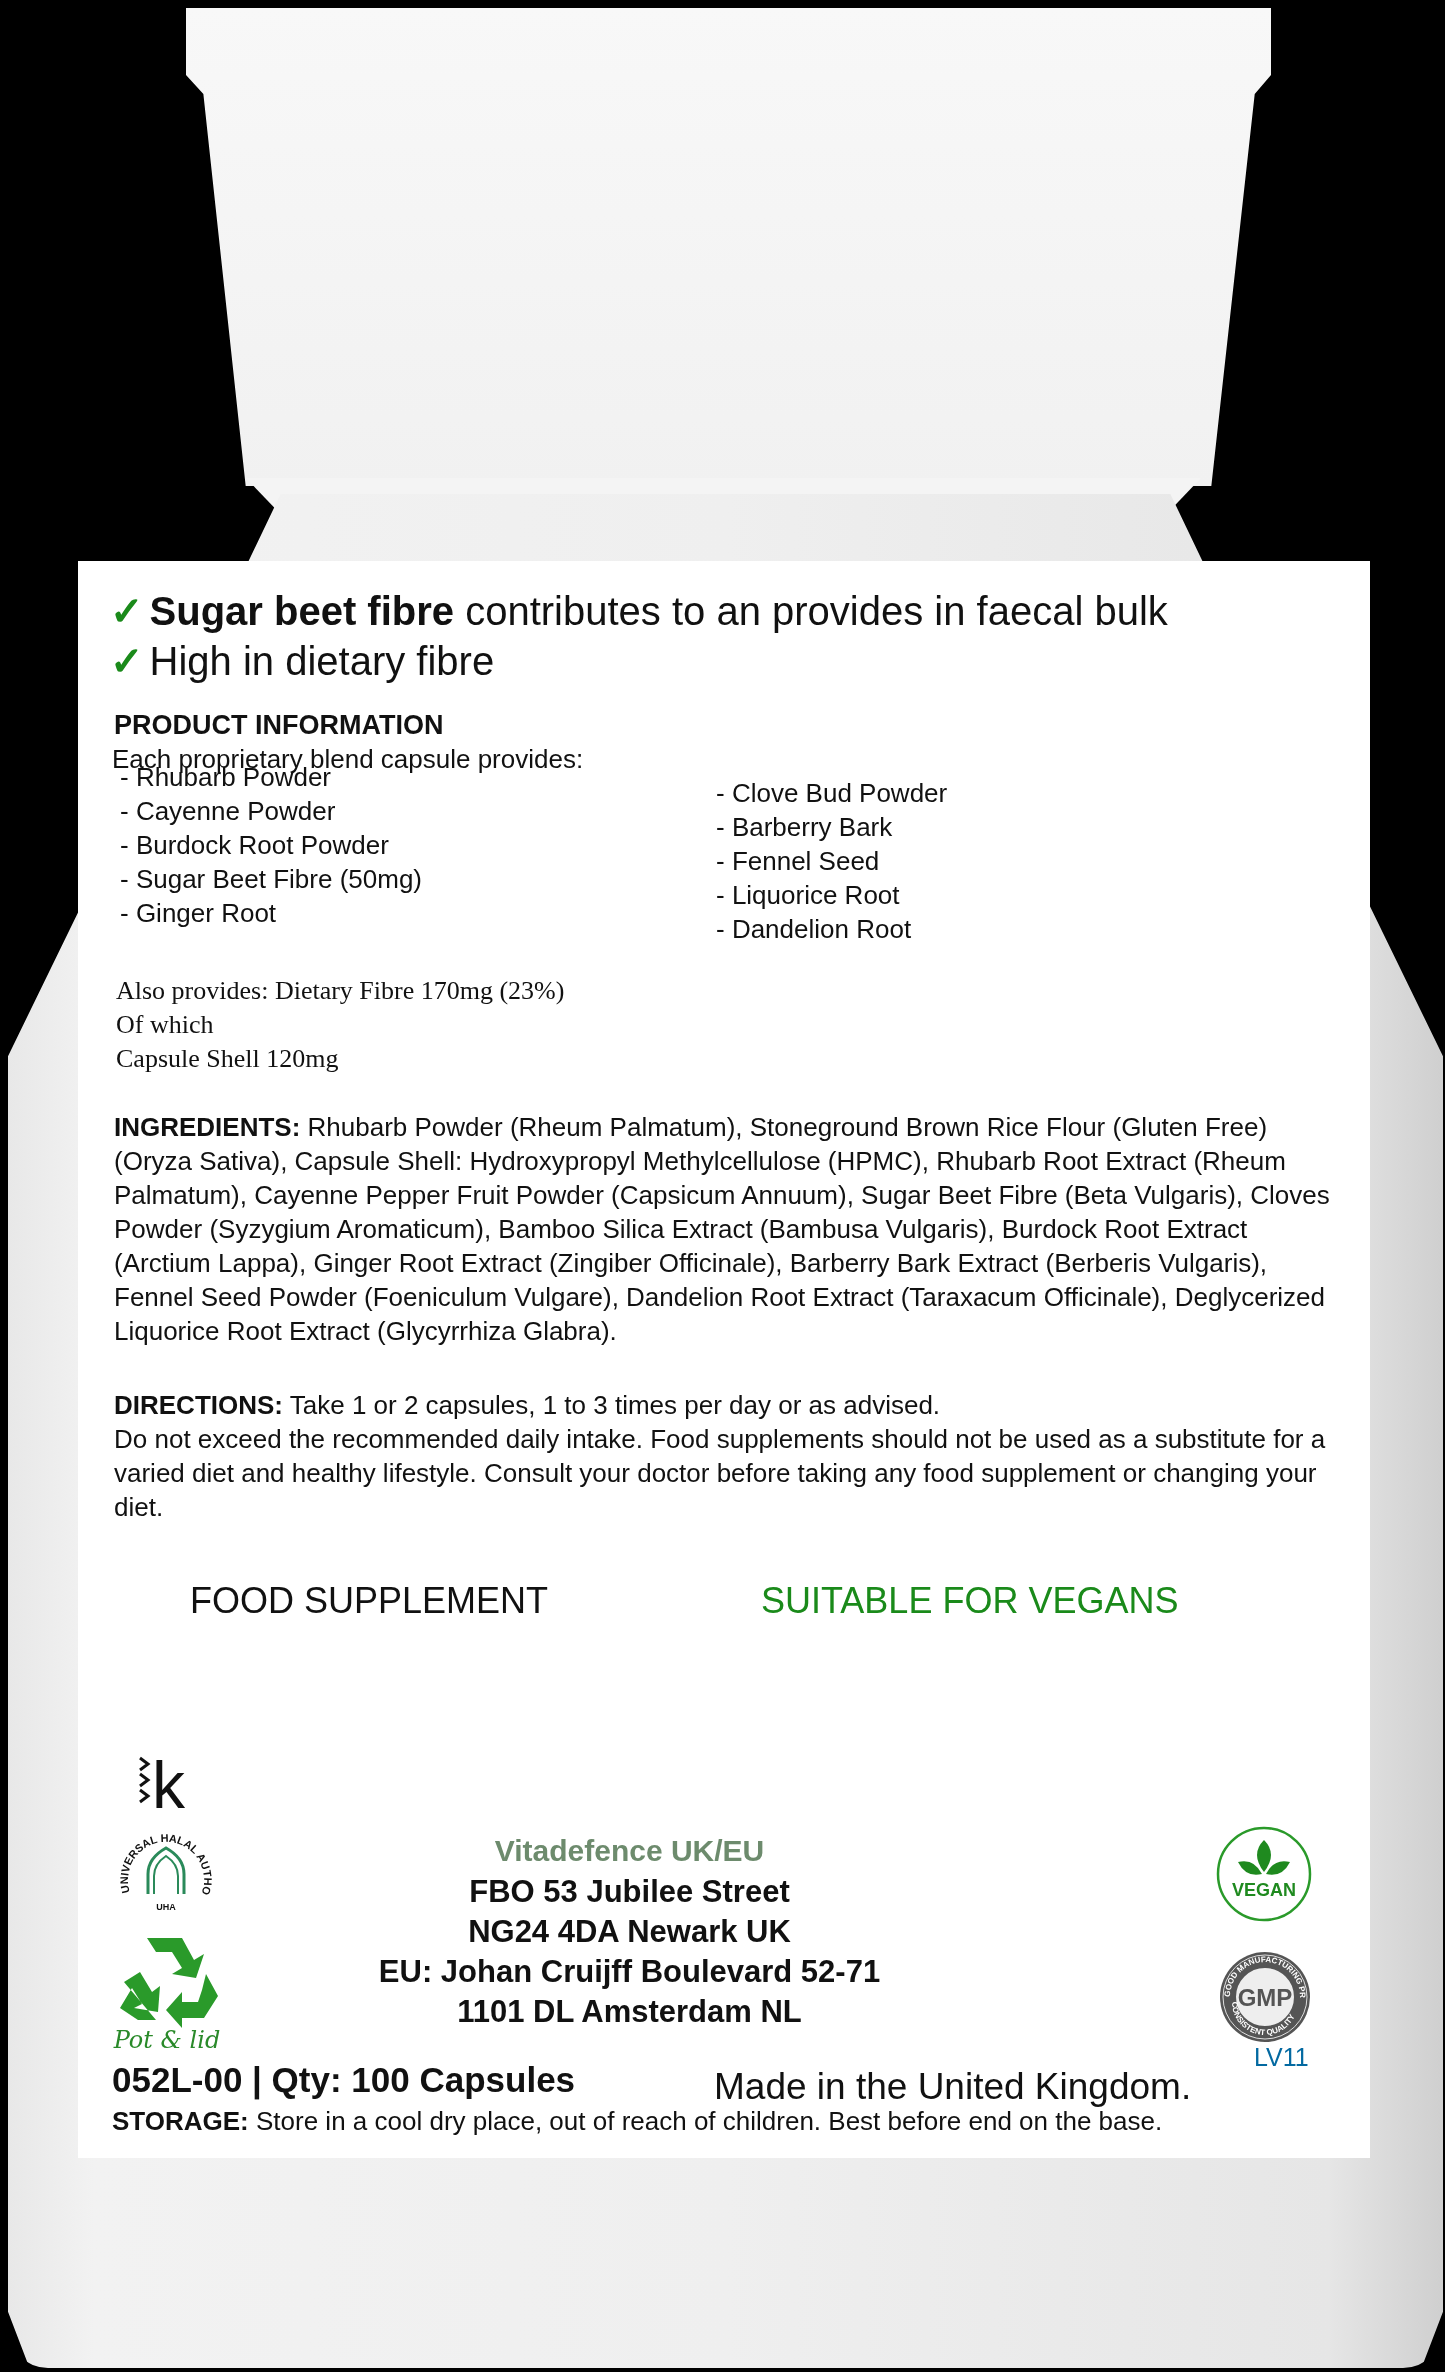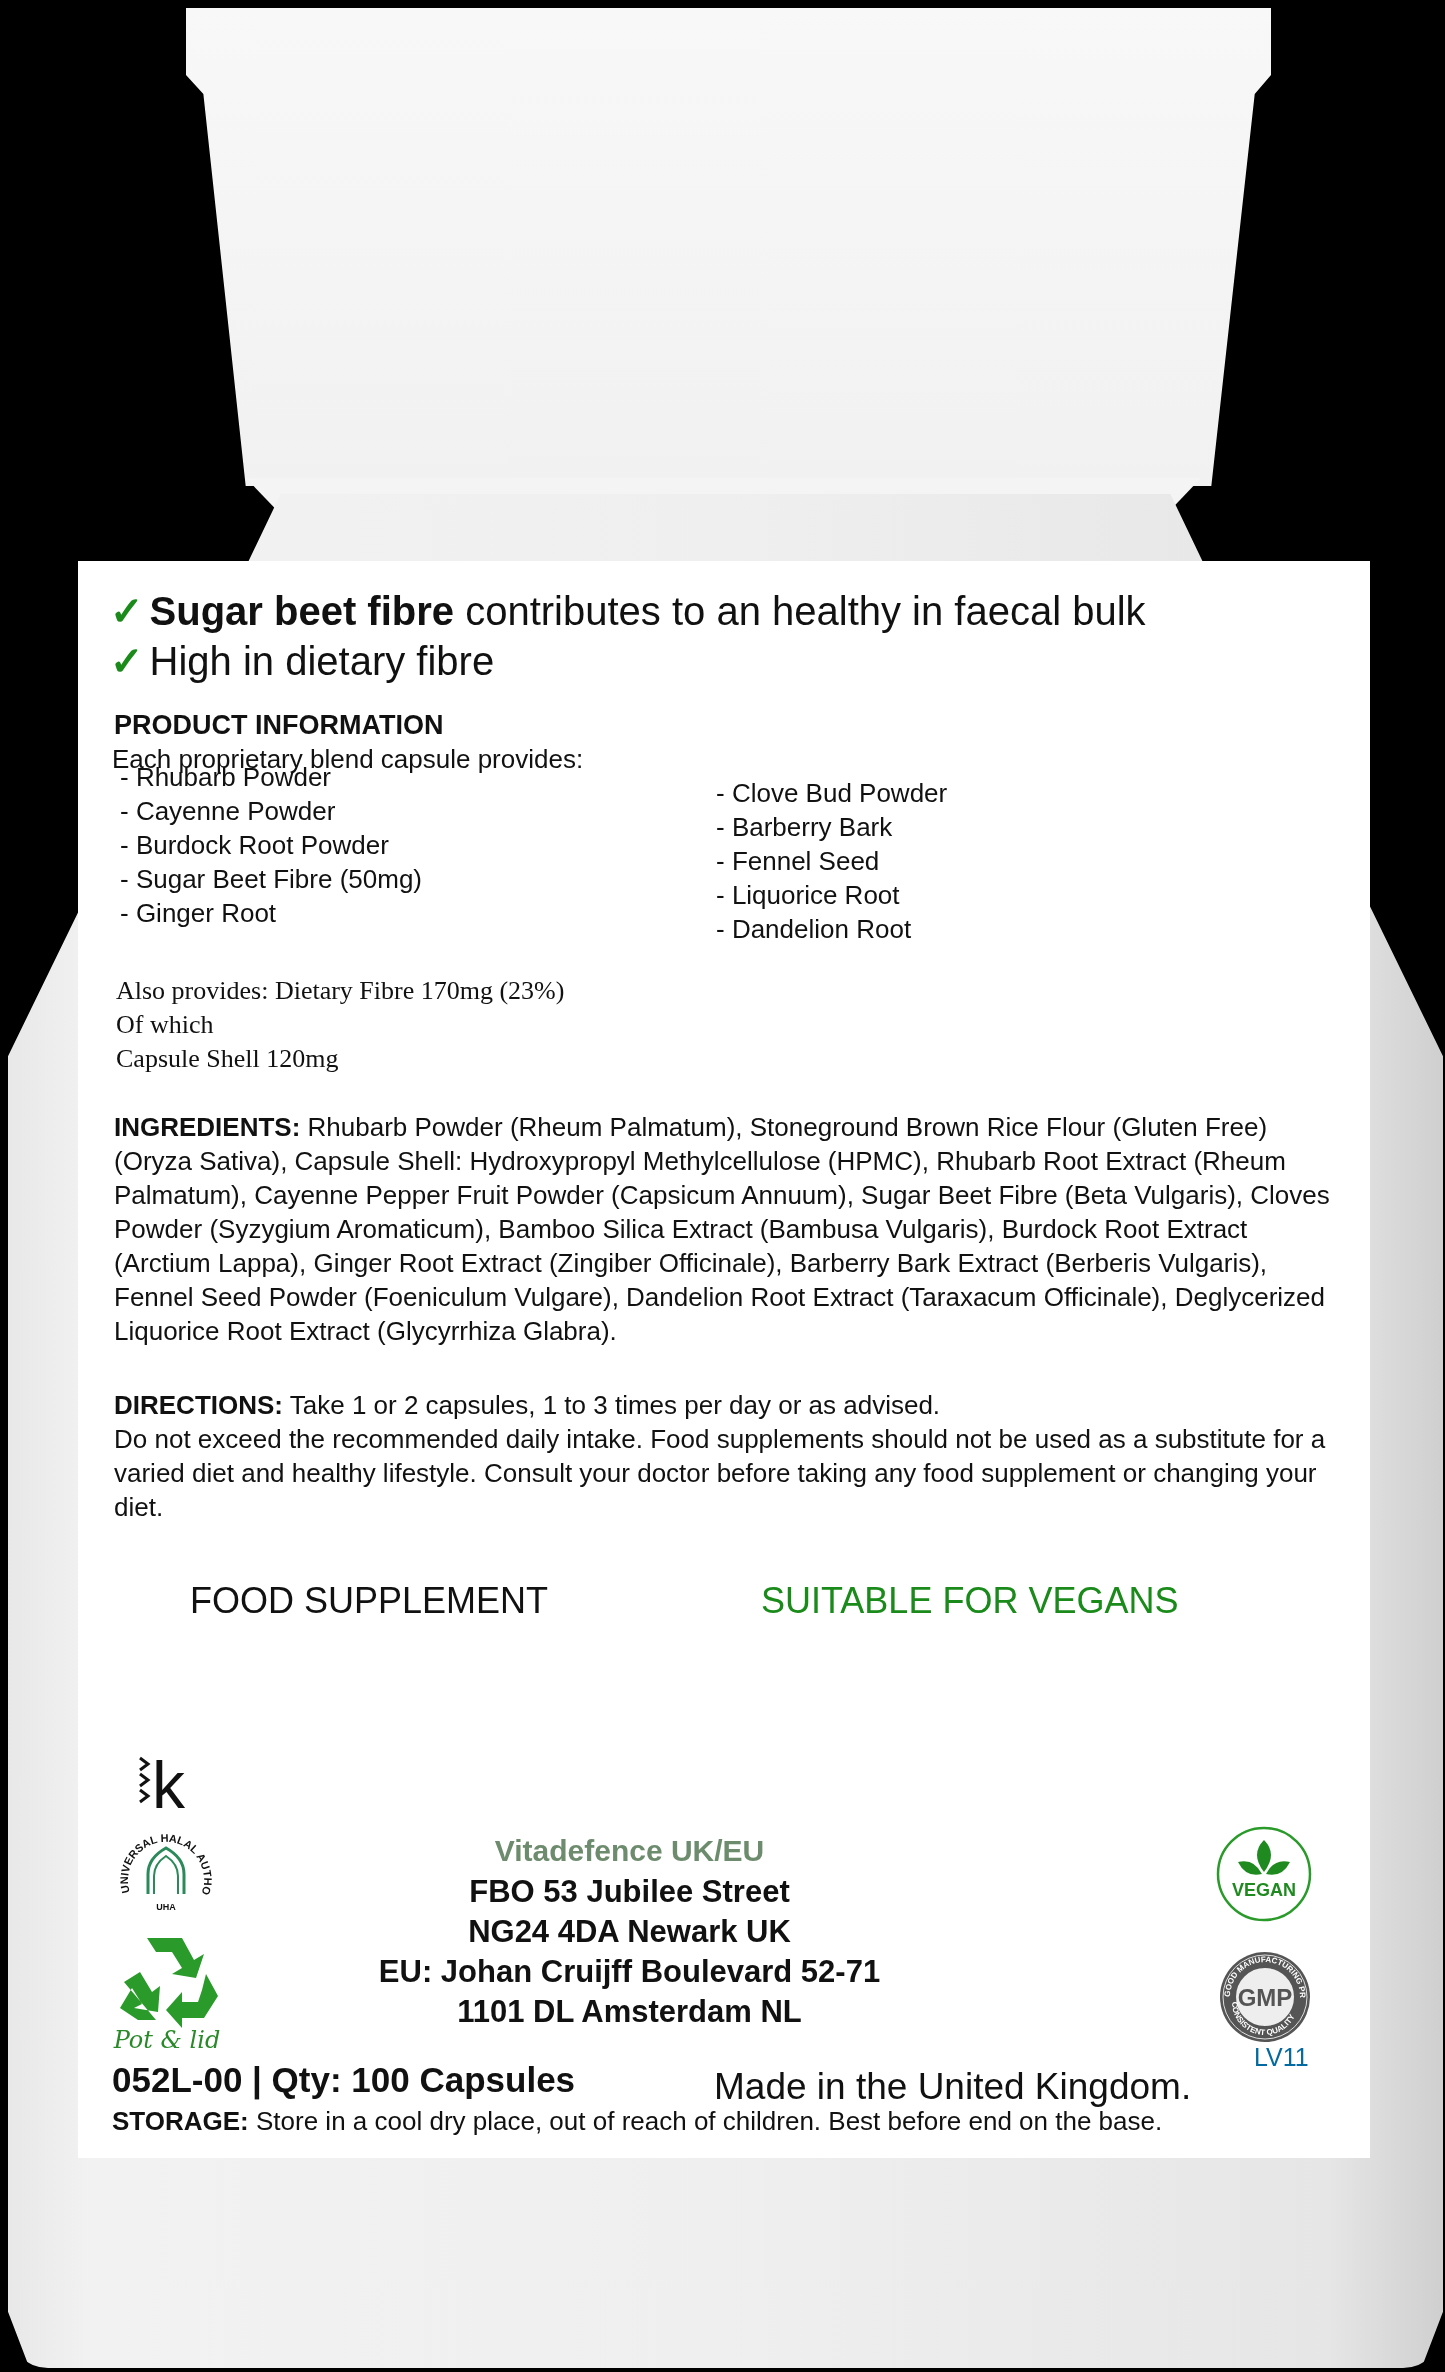--- a/index.html
+++ b/index.html
@@ -27,21 +27,21 @@
 </head>
 <body>
 
 <div class="cap"></div>
 <div class="cap-rim"></div>
 <div class="body"></div>
 
 <div class="label"></div>
 
 <div class="t benefit" style="top:588px;">
-  <span class="check">✓</span><span class="b">Sugar beet fibre</span><span> contributes to an healthy in faecal bulk</span>
+  <span class="check">✓</span><span class="b">Sugar beet fibre</span><span> contributes to an provides in faecal bulk</span>
 </div>
 <div class="t benefit" style="top:638px;">
   <span class="check">✓</span><span>High in dietary fibre</span>
 </div>
 
 <div class="t sm b" style="left:114px;top:708px;font-size:27px;">PRODUCT INFORMATION</div>
 <div class="t sm" style="left:112px;top:742px;">Each proprietary blend capsule provides:</div>
 <div class="t sm" style="left:112px;top:760px;margin-left:8px;">
   <div>- Rhubarb Powder</div>
   <div>- Cayenne Powder</div>

